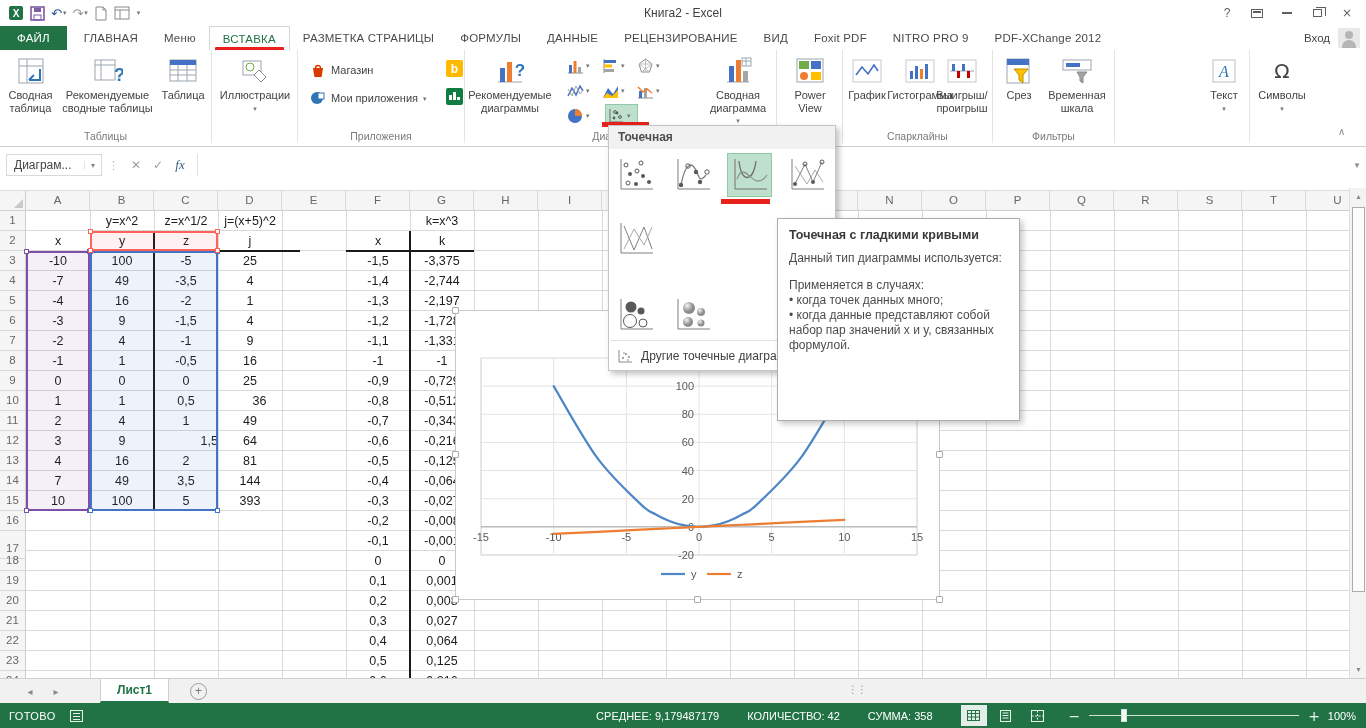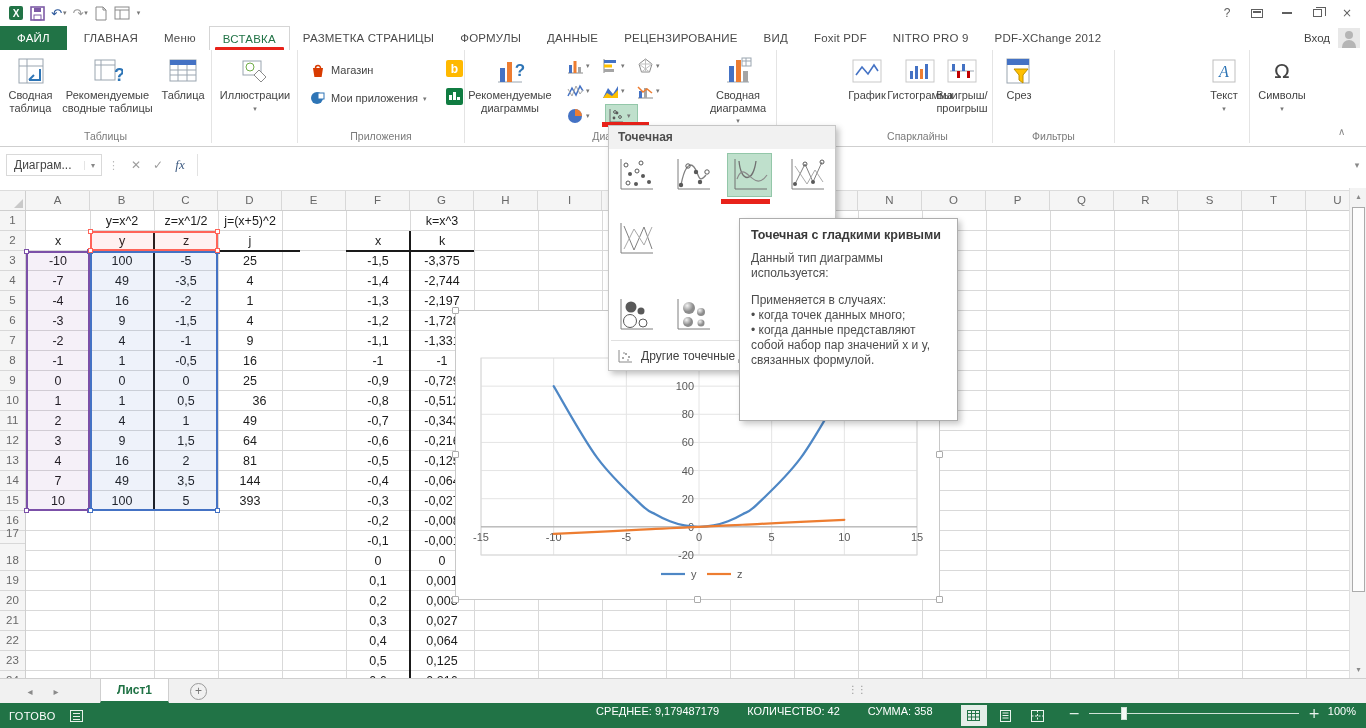--- a/index.html
+++ b/index.html
@@ -93,42 +93,42 @@
 .ditem{position:absolute;width:45px;height:44px;display:flex;align-items:center;justify-content:center;border:1px solid transparent}
 .ditem.selected{background:#bfe0cc;border-color:#93c7a9}
 .r1a{left:4px;top:27px}.r1b{left:61px;top:27px}.r1c{left:118px;top:27px}.r1d{left:175px;top:27px}
 .row2{left:4px;top:91px}
 .b1{left:4px;top:167px}.b2{left:61px;top:167px}
 .dannot{position:absolute;left:112px;top:73px;width:49px;height:5px;background:#e8221a}
 .dsep{position:absolute;left:2px;right:2px;top:214px;border-top:1px solid #e0e0e0}
 .dother{position:absolute;left:0;right:0;top:217px;height:26px;display:flex;align-items:center;gap:8px;padding-left:8px;font-size:12px;color:#3f3f3f;white-space:nowrap;overflow:hidden}
 
 
-#tooltip{position:absolute;left:739px;top:218px;width:219px;height:203px;background:#fff;border:1px solid #adadad;box-shadow:3px 3px 6px rgba(0,0,0,.22);z-index:7;padding:9px 11px;font-size:12px;color:#4c4c4c;line-height:15px}
+#tooltip{position:absolute;left:777px;top:218px;width:243px;height:203px;background:#fff;border:1px solid #adadad;box-shadow:3px 3px 6px rgba(0,0,0,.22);z-index:7;padding:9px 11px;font-size:12px;color:#4c4c4c;line-height:15px}
 #tooltip .tt{font-weight:bold;color:#3a3a3a;font-size:12.5px;margin-bottom:8px}
 #tooltip .sp{height:12px}
 
 
 #vscroll{position:absolute;left:1349px;top:188px;width:17px;height:490px;background:#f3f3f3;border-left:1px solid #e0e0e0}
 .sarr{position:absolute;left:0;width:17px;height:17px;color:#8a8a8a;font-size:8px;display:flex;align-items:center;justify-content:center;font-family:"DejaVu Sans",sans-serif}
 #vthumb{position:absolute;left:2px;top:19px;width:13px;height:385px;background:#fdfdfd;border:1px solid #ababab}
 
 
 #tabstrip{position:absolute;left:0;top:678px;width:1366px;height:25px;background:#f1f1f1;border-top:1px solid #cfcfcf}
 .snav{position:absolute;top:0;height:25px;width:24px;display:flex;align-items:center;justify-content:center;color:#8a8a8a;font-size:10px;font-family:"DejaVu Sans",sans-serif}
 #sheettab{position:absolute;left:100px;top:0;height:24px;padding:0 16px;background:#fff;border-right:1px solid #cfcfcf;border-left:1px solid #cfcfcf;border-bottom:2px solid #217346;display:flex;align-items:center;font-size:12px;font-weight:bold;color:#217346}
 #newsheet{position:absolute;left:190px;top:4px;width:17px;height:17px;border:1px solid #9a9a9a;border-radius:50%;color:#777;font-size:12px;line-height:15px;text-align:center}
 #hdots{position:absolute;left:848px;top:5px;color:#9a9a9a;font-size:10px;letter-spacing:-1px;font-family:"DejaVu Sans",sans-serif}
 
 
 #statusbar{position:absolute;left:0;top:703px;width:1366px;height:25px;background:#217346;color:#fff;display:flex;align-items:center;font-size:11px}
 #mode{padding-left:9px;letter-spacing:.4px}
 #macroicon{width:13px;height:12px;border:1px solid #e8f1ea;margin-left:14px;position:relative}
 #macroicon:before{content:"";position:absolute;left:2px;top:2px;width:7px;height:1px;background:#e8f1ea;box-shadow:0 3px 0 #e8f1ea,0 6px 0 #e8f1ea}
-#sright{margin-left:auto;display:flex;align-items:flex-start}
+#sright{margin-left:auto;display:flex;align-items:center}
 #sright .stat{margin-right:28px}
 .vbtn{width:26px;height:21px;display:flex;align-items:center;justify-content:center;margin-right:6px}
 .vbtn.on{background:rgba(255,255,255,.88)}
 #zoomer{display:flex;align-items:center;margin-left:12px}
 #ztrack{width:210px;height:1px;background:#cfe3d7;position:relative;margin:0 9px}
 #zthumb{position:absolute;left:32px;top:-6px;width:6px;height:13px;background:#f4faf6;border:1px solid #cfe3d7}
 .zpm{font-size:14px;color:#eaf4ee;font-family:"DejaVu Sans",sans-serif}
 #zoompct{width:46px;text-align:right;padding-right:10px}
 </style>
 </head>
@@ -166,20 +166,21 @@
     <span class="qbtn">
       <svg width="16" height="14">
           <rect x="1" y="1" width="14" height="12" fill="#fff" stroke="#8a8a8a"></rect>
           <path d="M1 4h14M6 4v9" stroke="#8a8a8a"></path>
         </svg>
     </span>
     <span class="qbtn">
         <span class="dar">▾</span>
       </span>
   </div>
+  <div id="wtitle">Книга2 - Excel</div>
   <div id="winbtns">
     <span>?</span>
     <span>
         <i class="ribdisp"></i>
       </span>
     <span>
         <i class="mini"></i>
       </span>
     <span>
         <i class="rest"></i>
@@ -409,20 +410,34 @@
             <rect x="19" y="2" width="9" height="8" fill="#fff" stroke="#9aa5b0"></rect>
             <path d="M19 5h9M23 2v8" stroke="#9aa5b0"></path>
           </svg>
       </span>
         <span>Сводная диаграмма</span>
         <span class="drop">▾</span>
     </div>
     <div class="glabel">Диаграммы</div>
   </div>
 
+  <div class="rgroup" style="left:777px;width:66px">
+    <div class="bigbtn" style="left:5px;width:56px">
+      <span class="ic">
+        <svg width="30" height="28">
+            <rect x="2" y="2" width="26" height="23" fill="#fff" stroke="#9aa5b0"></rect>
+            <rect x="4" y="4" width="10" height="8" fill="#70ad47"></rect>
+            <rect x="16" y="4" width="10" height="8" fill="#4472c4"></rect>
+            <circle cx="9" cy="19" r="4" fill="#ed7d31"></circle>
+            <rect x="16" y="15" width="10" height="8" fill="#ffc000"></rect>
+          </svg>
+      </span>
+        <span>Power View</span>
+    </div>
+  </div>
 
   <div class="rgroup" style="left:843px;width:150px">
     <div class="bigbtn" style="left:2px;width:44px">
       <span class="ic">
         <svg width="30" height="24">
             <rect x="1" y="1" width="28" height="22" fill="#fff" stroke="#c9c9c9"></rect>
             <path d="M4 16l6-8 6 7 6-9 4 6" fill="none" stroke="#4472c4" stroke-width="1.6"></path>
           </svg>
       </span>
         <span>График</span>
@@ -458,20 +473,30 @@
   <div class="rgroup" style="left:993px;width:122px">
     <div class="bigbtn" style="left:4px;width:44px">
       <span class="ic">
         <svg width="28" height="28">
             <rect x="2" y="2" width="22" height="24" fill="#fff" stroke="#9aa5b0"></rect>
             <rect x="2" y="2" width="22" height="6" fill="#4472c4"></rect>
             <path d="M9 12h14l-5 6v8l-4-3v-5z" fill="#ffc000" stroke="#bf9000"></path>
           </svg>
       </span>
         <span>Срез</span>
+    </div>
+    <div class="bigbtn" style="left:50px;width:68px">
+      <span class="ic">
+        <svg width="30" height="28">
+            <rect x="1" y="3" width="28" height="10" fill="#fff" stroke="#9aa5b0"></rect>
+            <rect x="4" y="6" width="14" height="4" fill="#4472c4"></rect>
+            <path d="M15 15h10l-4 5v6l-3-2v-4z" fill="#a5a5a5" stroke="#8a8a8a"></path>
+          </svg>
+      </span>
+        <span>Временная шкала</span>
     </div>
     <div class="glabel">Фильтры</div>
   </div>
 
 
   <div class="rgroup" style="left:1198px;width:52px">
     <div class="bigbtn" style="left:3px;width:46px">
       <span class="ic">
         <svg width="28" height="28">
             <rect x="3" y="3" width="22" height="22" fill="#fff" stroke="#bfbfbf"></rect>
@@ -545,21 +570,21 @@
       <div class="cell" style="left: 154px; top: 20px;">z</div>
       <div class="cell" style="left: 154px; top: 40px;">-5</div>
       <div class="cell" style="left: 154px; top: 60px;">-3,5</div>
       <div class="cell" style="left: 154px; top: 80px;">-2</div>
       <div class="cell" style="left: 154px; top: 100px;">-1,5</div>
       <div class="cell" style="left: 154px; top: 120px;">-1</div>
       <div class="cell" style="left: 154px; top: 140px;">-0,5</div>
       <div class="cell" style="left: 154px; top: 160px;">0</div>
       <div class="cell" style="left: 154px; top: 180px;">0,5</div>
       <div class="cell" style="left: 154px; top: 200px;">1</div>
-      <div class="cell" style="left: 154px; top: 220px;">1,5</div>
+      <div class="cell" style="left: 154px; top: 220px; text-align: right;">1,5</div>
       <div class="cell" style="left: 154px; top: 240px;">2</div>
       <div class="cell" style="left: 154px; top: 260px;">3,5</div>
       <div class="cell" style="left: 154px; top: 280px;">5</div>
       <div class="cell" style="left: 218px; top: 0px;">j=(x+5)^2</div>
       <div class="cell" style="left: 218px; top: 20px;">j</div>
       <div class="cell" style="left: 218px; top: 40px;">25</div>
       <div class="cell" style="left: 218px; top: 60px;">4</div>
       <div class="cell" style="left: 218px; top: 80px;">1</div>
       <div class="cell" style="left: 218px; top: 100px;">4</div>
       <div class="cell" style="left: 218px; top: 120px;">9</div>
@@ -652,21 +677,21 @@
       <div class="rowhdr" style="top: 120px;">7</div>
       <div class="rowhdr" style="top: 140px;">8</div>
       <div class="rowhdr" style="top: 160px;">9</div>
       <div class="rowhdr" style="top: 180px;">10</div>
       <div class="rowhdr" style="top: 200px;">11</div>
       <div class="rowhdr" style="top: 220px;">12</div>
       <div class="rowhdr" style="top: 240px;">13</div>
       <div class="rowhdr" style="top: 260px;">14</div>
       <div class="rowhdr" style="top: 280px;">15</div>
       <div class="rowhdr" style="top: 300px;">16</div>
-      <div class="rowhdr" style="top: 313px;">17</div>
+      <div class="rowhdr" style="top: 328px;">17</div>
       <div class="rowhdr" style="top: 340px;">18</div>
       <div class="rowhdr" style="top: 360px;">19</div>
       <div class="rowhdr" style="top: 380px;">20</div>
       <div class="rowhdr" style="top: 400px;">21</div>
       <div class="rowhdr" style="top: 420px;">22</div>
       <div class="rowhdr" style="top: 440px;">23</div>
       <div class="rowhdr" style="top: 460px;">24</div>
     </div>
   <div id="corner"></div>
 

